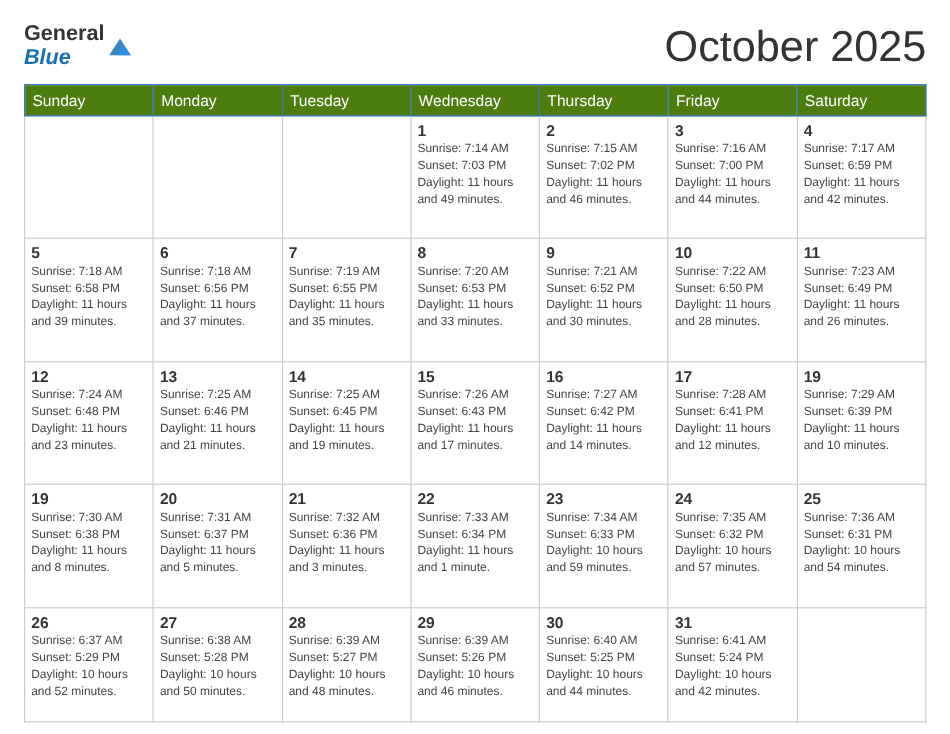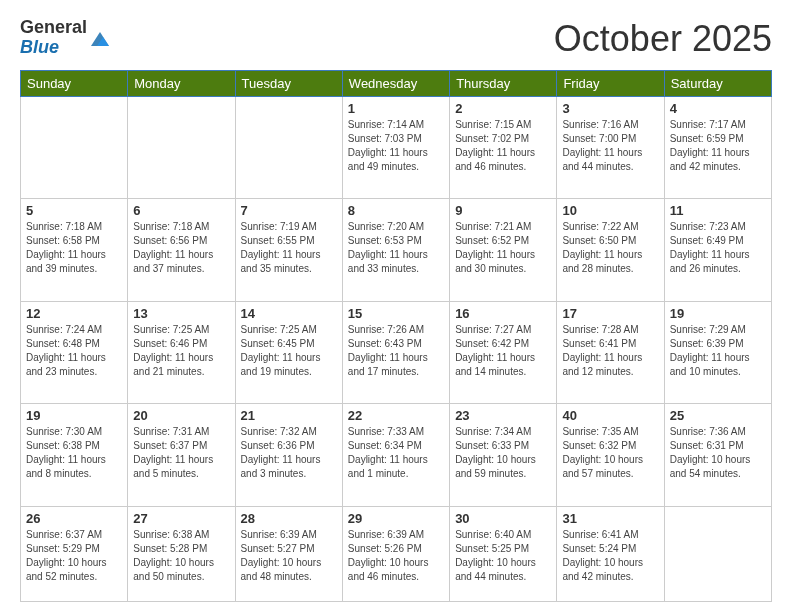--- a/index.html
+++ b/index.html
@@ -232,21 +232,21 @@
           </td>
           <td>
             <span class="day-number">22</span>
             <div class="day-info">Sunrise: 7:33 AM<br>Sunset: 6:34 PM<br>Daylight: 11 hours<br>and 1 minute.</div>
           </td>
           <td>
             <span class="day-number">23</span>
             <div class="day-info">Sunrise: 7:34 AM<br>Sunset: 6:33 PM<br>Daylight: 10 hours<br>and 59 minutes.</div>
           </td>
           <td>
-            <span class="day-number">40</span>
+            <span class="day-number">24</span>
             <div class="day-info">Sunrise: 7:35 AM<br>Sunset: 6:32 PM<br>Daylight: 10 hours<br>and 57 minutes.</div>
           </td>
           <td>
             <span class="day-number">25</span>
             <div class="day-info">Sunrise: 7:36 AM<br>Sunset: 6:31 PM<br>Daylight: 10 hours<br>and 54 minutes.</div>
           </td>
         </tr>
         <tr>
           <td>
             <span class="day-number">26</span>

